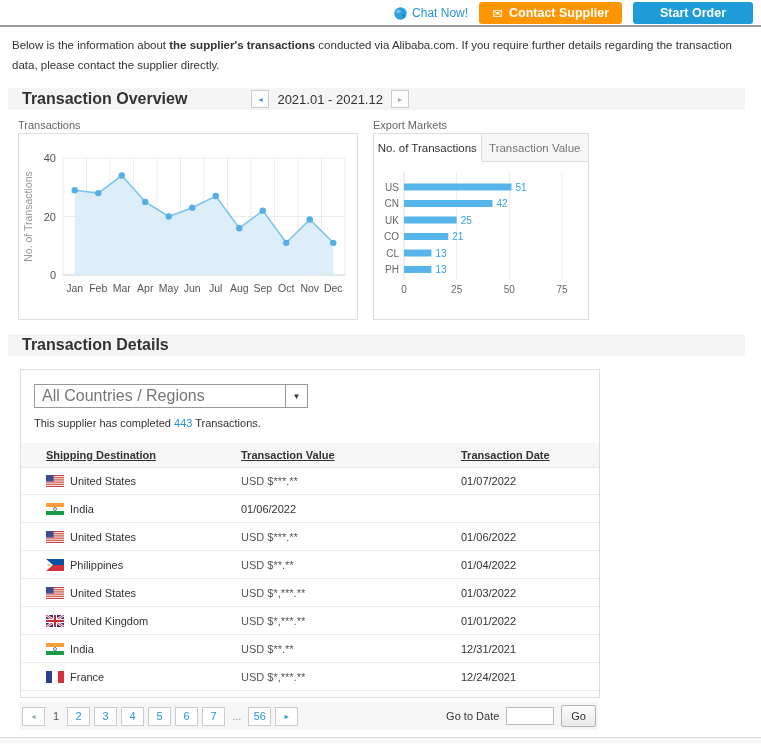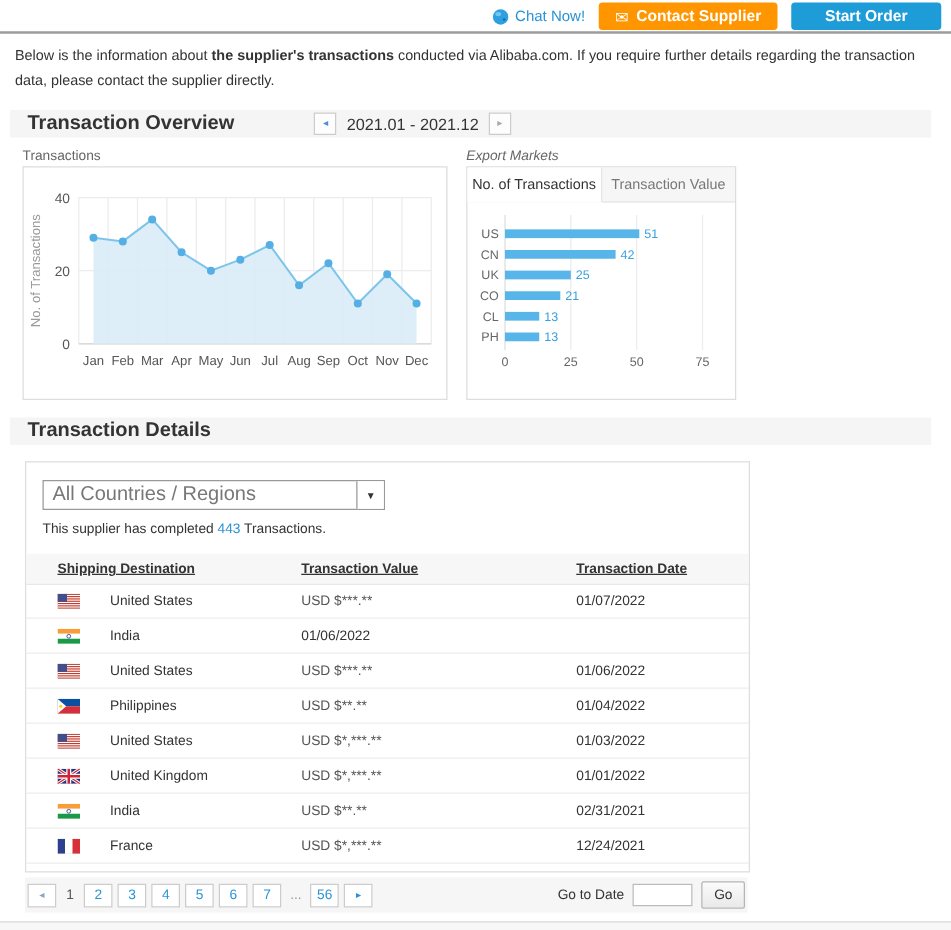--- a/index.html
+++ b/index.html
@@ -43,21 +43,21 @@
   .dd-text{flex:1;font-size:16px;color:#777;padding-left:7px;}
   .dd-arrow{width:21px;height:22px;border-left:1px solid #999;display:flex;align-items:center;justify-content:center;font-size:8px;color:#333;background:#fff;}
   .summary{position:absolute;left:13px;top:47px;font-size:11px;color:#333;}
   .summary .cnt{color:var(--link);}
   .thead{position:absolute;left:0;top:73px;width:100%;height:24px;background:#f7f7f7;border-bottom:1px solid #e8e8e8;display:flex;align-items:center;font-size:11px;font-weight:bold;color:#333;text-decoration:underline;}
   .col1{width:220px;padding-left:25px;box-sizing:border-box;}
   .col2{width:220px;}
   .col3{flex:1;}
   .tbody{position:absolute;left:0;top:97px;width:100%;}
   .trow{display:flex;align-items:center;height:27px;border-bottom:1px solid #ededed;font-size:11px;color:#333;}
-  .country{display:flex;align-items:center;gap:24px;}
+  .country{display:flex;align-items:center;gap:6px;}
   .flag{width:18px;height:12px;box-shadow:inset 0 0 0 1px rgba(0,0,0,.12);flex:0 0 auto;}
   .val{color:#555;}
   
   .pager{position:absolute;left:20px;top:702px;width:578px;height:28px;background:#f6f6f6;display:flex;align-items:center;justify-content:space-between;padding:0 2px;box-sizing:border-box;}
   .pg-left{display:flex;align-items:center;gap:4px;}
   .pg-box{min-width:17px;height:17px;padding:0 2px;border:1px solid #ccc;background:#fff;display:flex;align-items:center;justify-content:center;font-size:11px;color:var(--link);cursor:pointer;}
   .pg-current{font-size:11px;color:#555;padding:0 4px;}
   .pg-ellipsis{font-size:11px;color:#999;padding:0 3px;}
   .pg-arrow{font-size:7px;}
   .pg-arrow.prev{color:#8aa5c5;}
@@ -152,21 +152,21 @@
       <text x="196.75" y="158" text-anchor="middle" font-size="10.5" fill="#555">Jul</text>
       <text x="220.25" y="158" text-anchor="middle" font-size="10.5" fill="#555">Aug</text>
       <text x="243.75" y="158" text-anchor="middle" font-size="10.5" fill="#555">Sep</text>
       <text x="267.25" y="158" text-anchor="middle" font-size="10.5" fill="#555">Oct</text>
       <text x="290.75" y="158" text-anchor="middle" font-size="10.5" fill="#555">Nov</text>
       <text x="314.25" y="158" text-anchor="middle" font-size="10.5" fill="#555">Dec</text>
       <text x="13" y="82.5" text-anchor="middle" font-size="10.5" fill="#9a9a9a" transform="rotate(-90 13 82.5)">No. of Transactions</text>
     </svg>
 </div>
 
-<div class="chart-label" style="left:373px;top:119px;font-style:italic;">Export Markets</div>
+<div class="chart-label" style="left:373px;top:119px;">Export Markets</div>
 <div class="panel" id="panel-bar">
   <div class="tabs">
     <div class="tab active">No. of Transactions</div>
     <div class="tab inactive">Transaction Value</div>
   </div>
   <svg id="bar-svg" width="212" height="156">
       <line x1="30" y1="10" x2="30" y2="118" stroke="#ddd"></line>
       <line x1="82.66666666666666" y1="10" x2="82.66666666666666" y2="118" stroke="#ececec"></line>
       <line x1="135.33333333333331" y1="10" x2="135.33333333333331" y2="118" stroke="#ececec"></line>
       <line x1="187.99999999999997" y1="10" x2="187.99999999999997" y2="118" stroke="#ececec"></line>
@@ -321,21 +321,21 @@
             <span class="flag"><svg width="18" height="12" viewBox="0 0 18 12">
                 <rect width="18" height="4" fill="#f99d38"></rect>
                 <rect y="4" width="18" height="4" fill="#fff"></rect>
                 <rect y="8" width="18" height="4" fill="#1a9a47"></rect>
                 <circle cx="9" cy="6" r="1.5" fill="none" stroke="#2b3f9e" stroke-width="0.7"></circle>
               </svg></span>
             <span>India</span>
           </span>
         </div>
         <div class="col2 val">USD $**.**</div>
-        <div class="col3">02/31/2021</div>
+        <div class="col3">12/31/2021</div>
       </div>
       <div class="trow">
         <div class="col1">
           <span class="country">
             <span class="flag"><svg width="18" height="12" viewBox="0 0 18 12">
                 <rect width="6" height="12" fill="#2d3f8f"></rect>
                 <rect x="6" width="6" height="12" fill="#fff"></rect>
                 <rect x="12" width="6" height="12" fill="#d6303b"></rect>
               </svg></span>
             <span>France</span>

